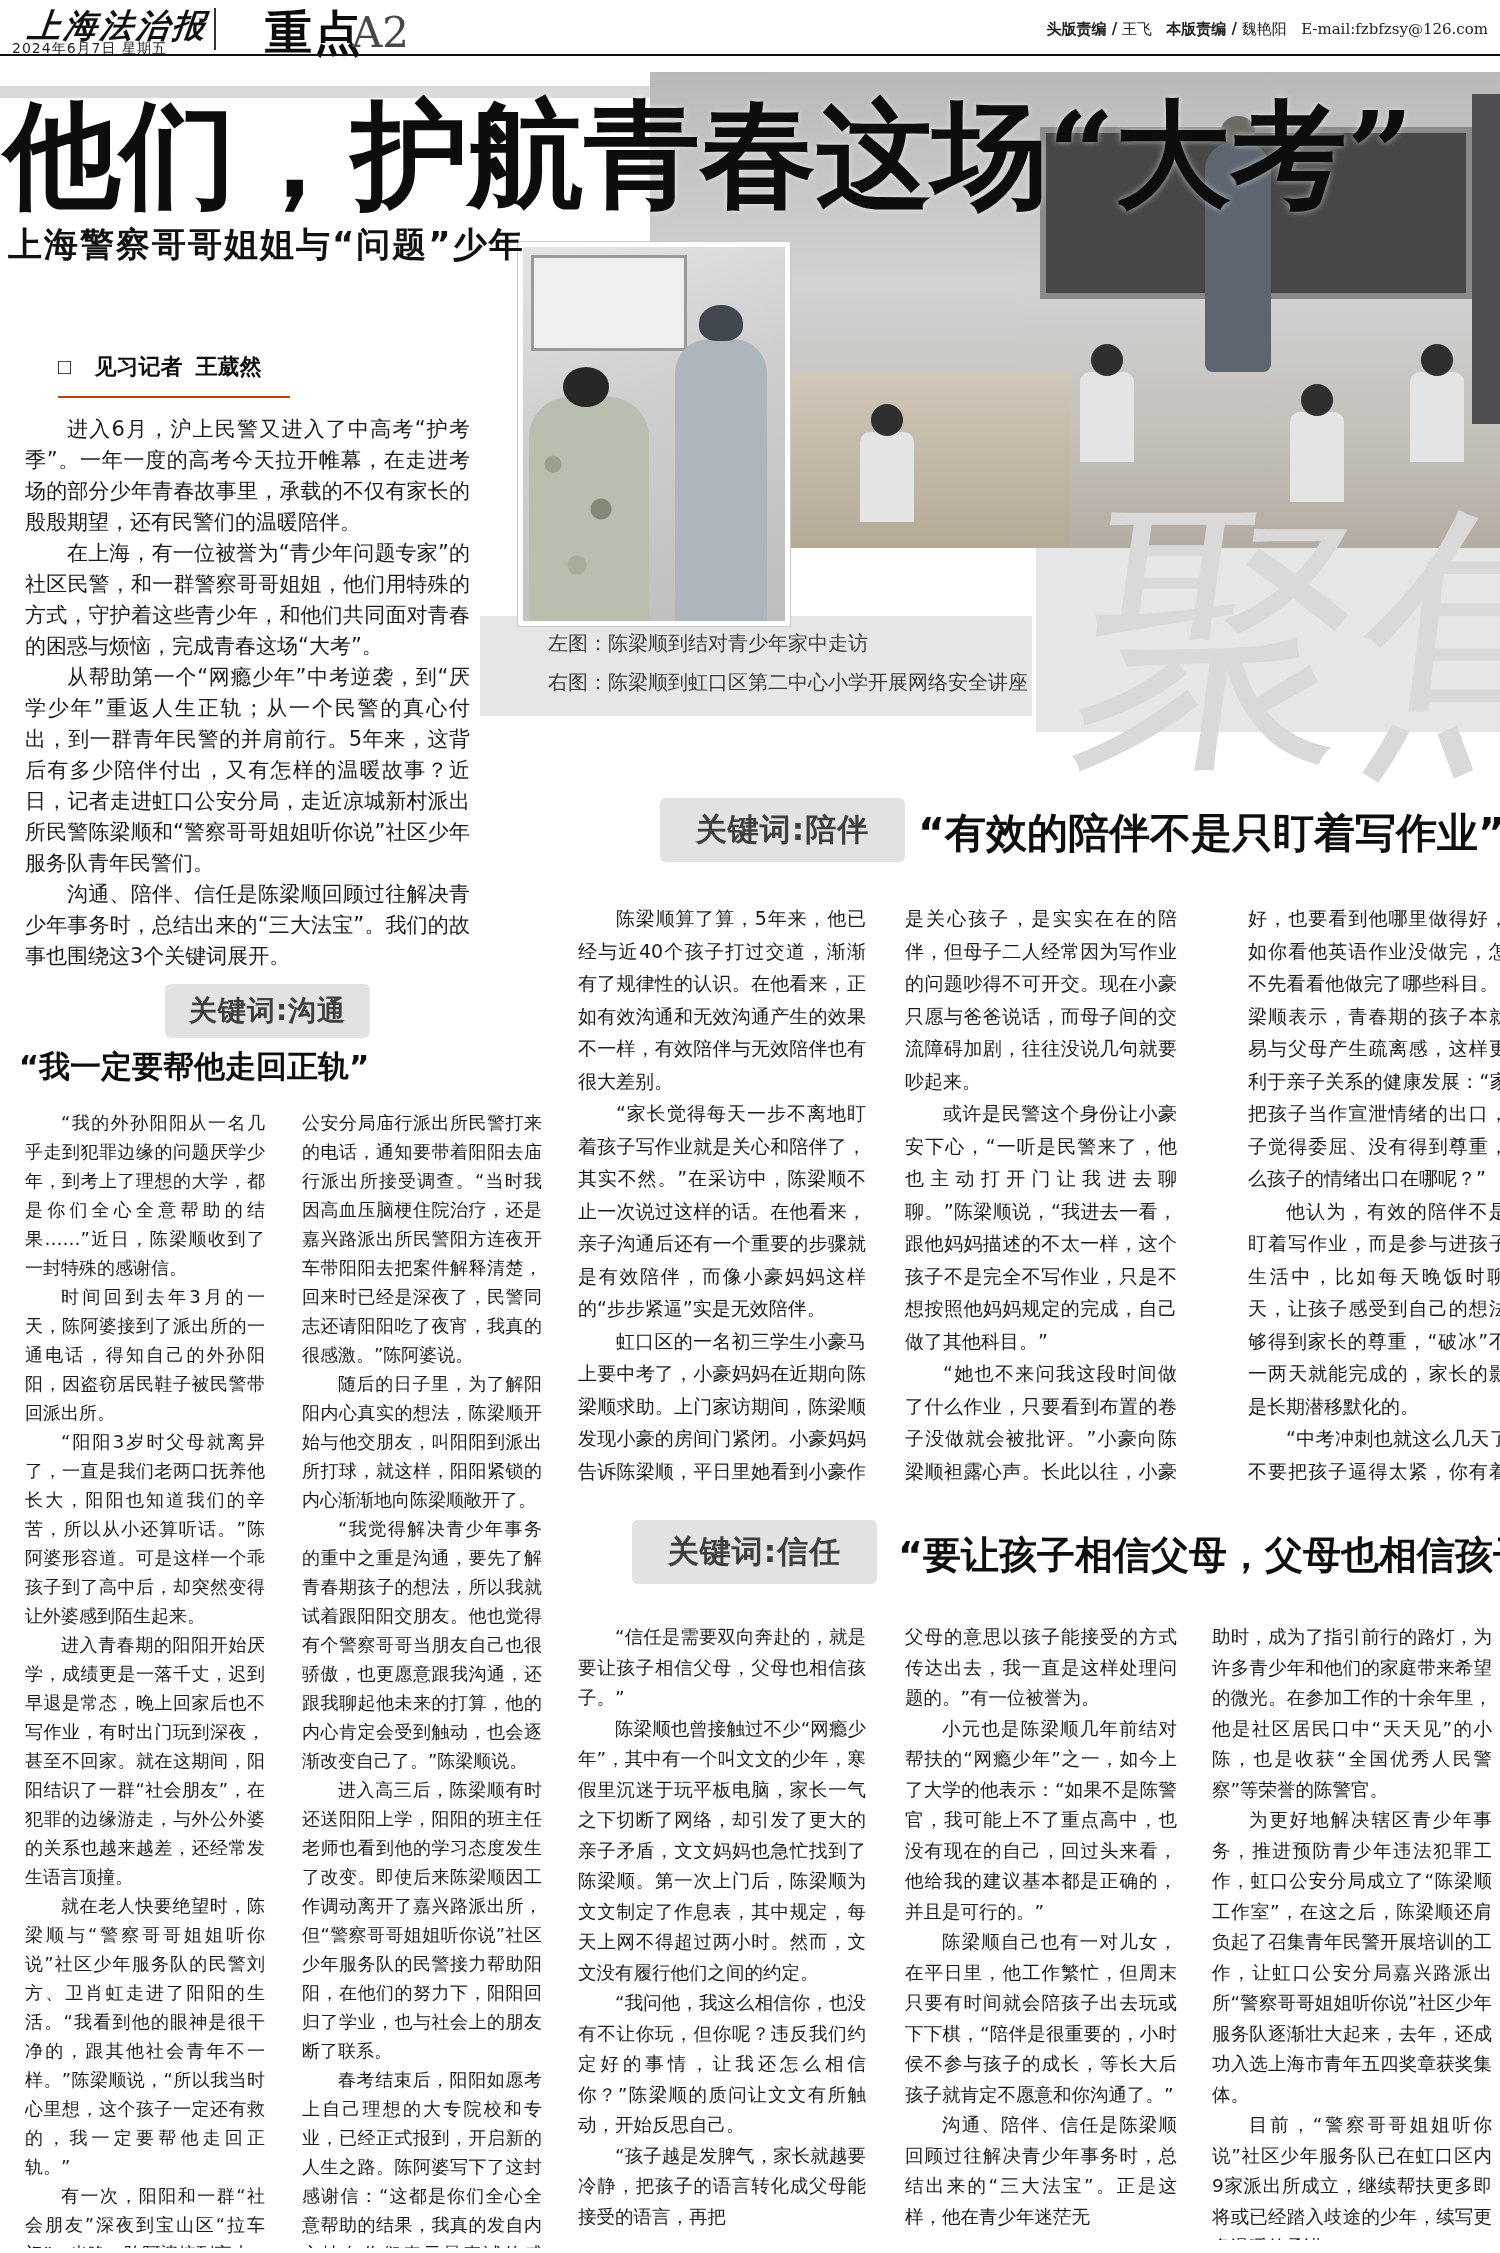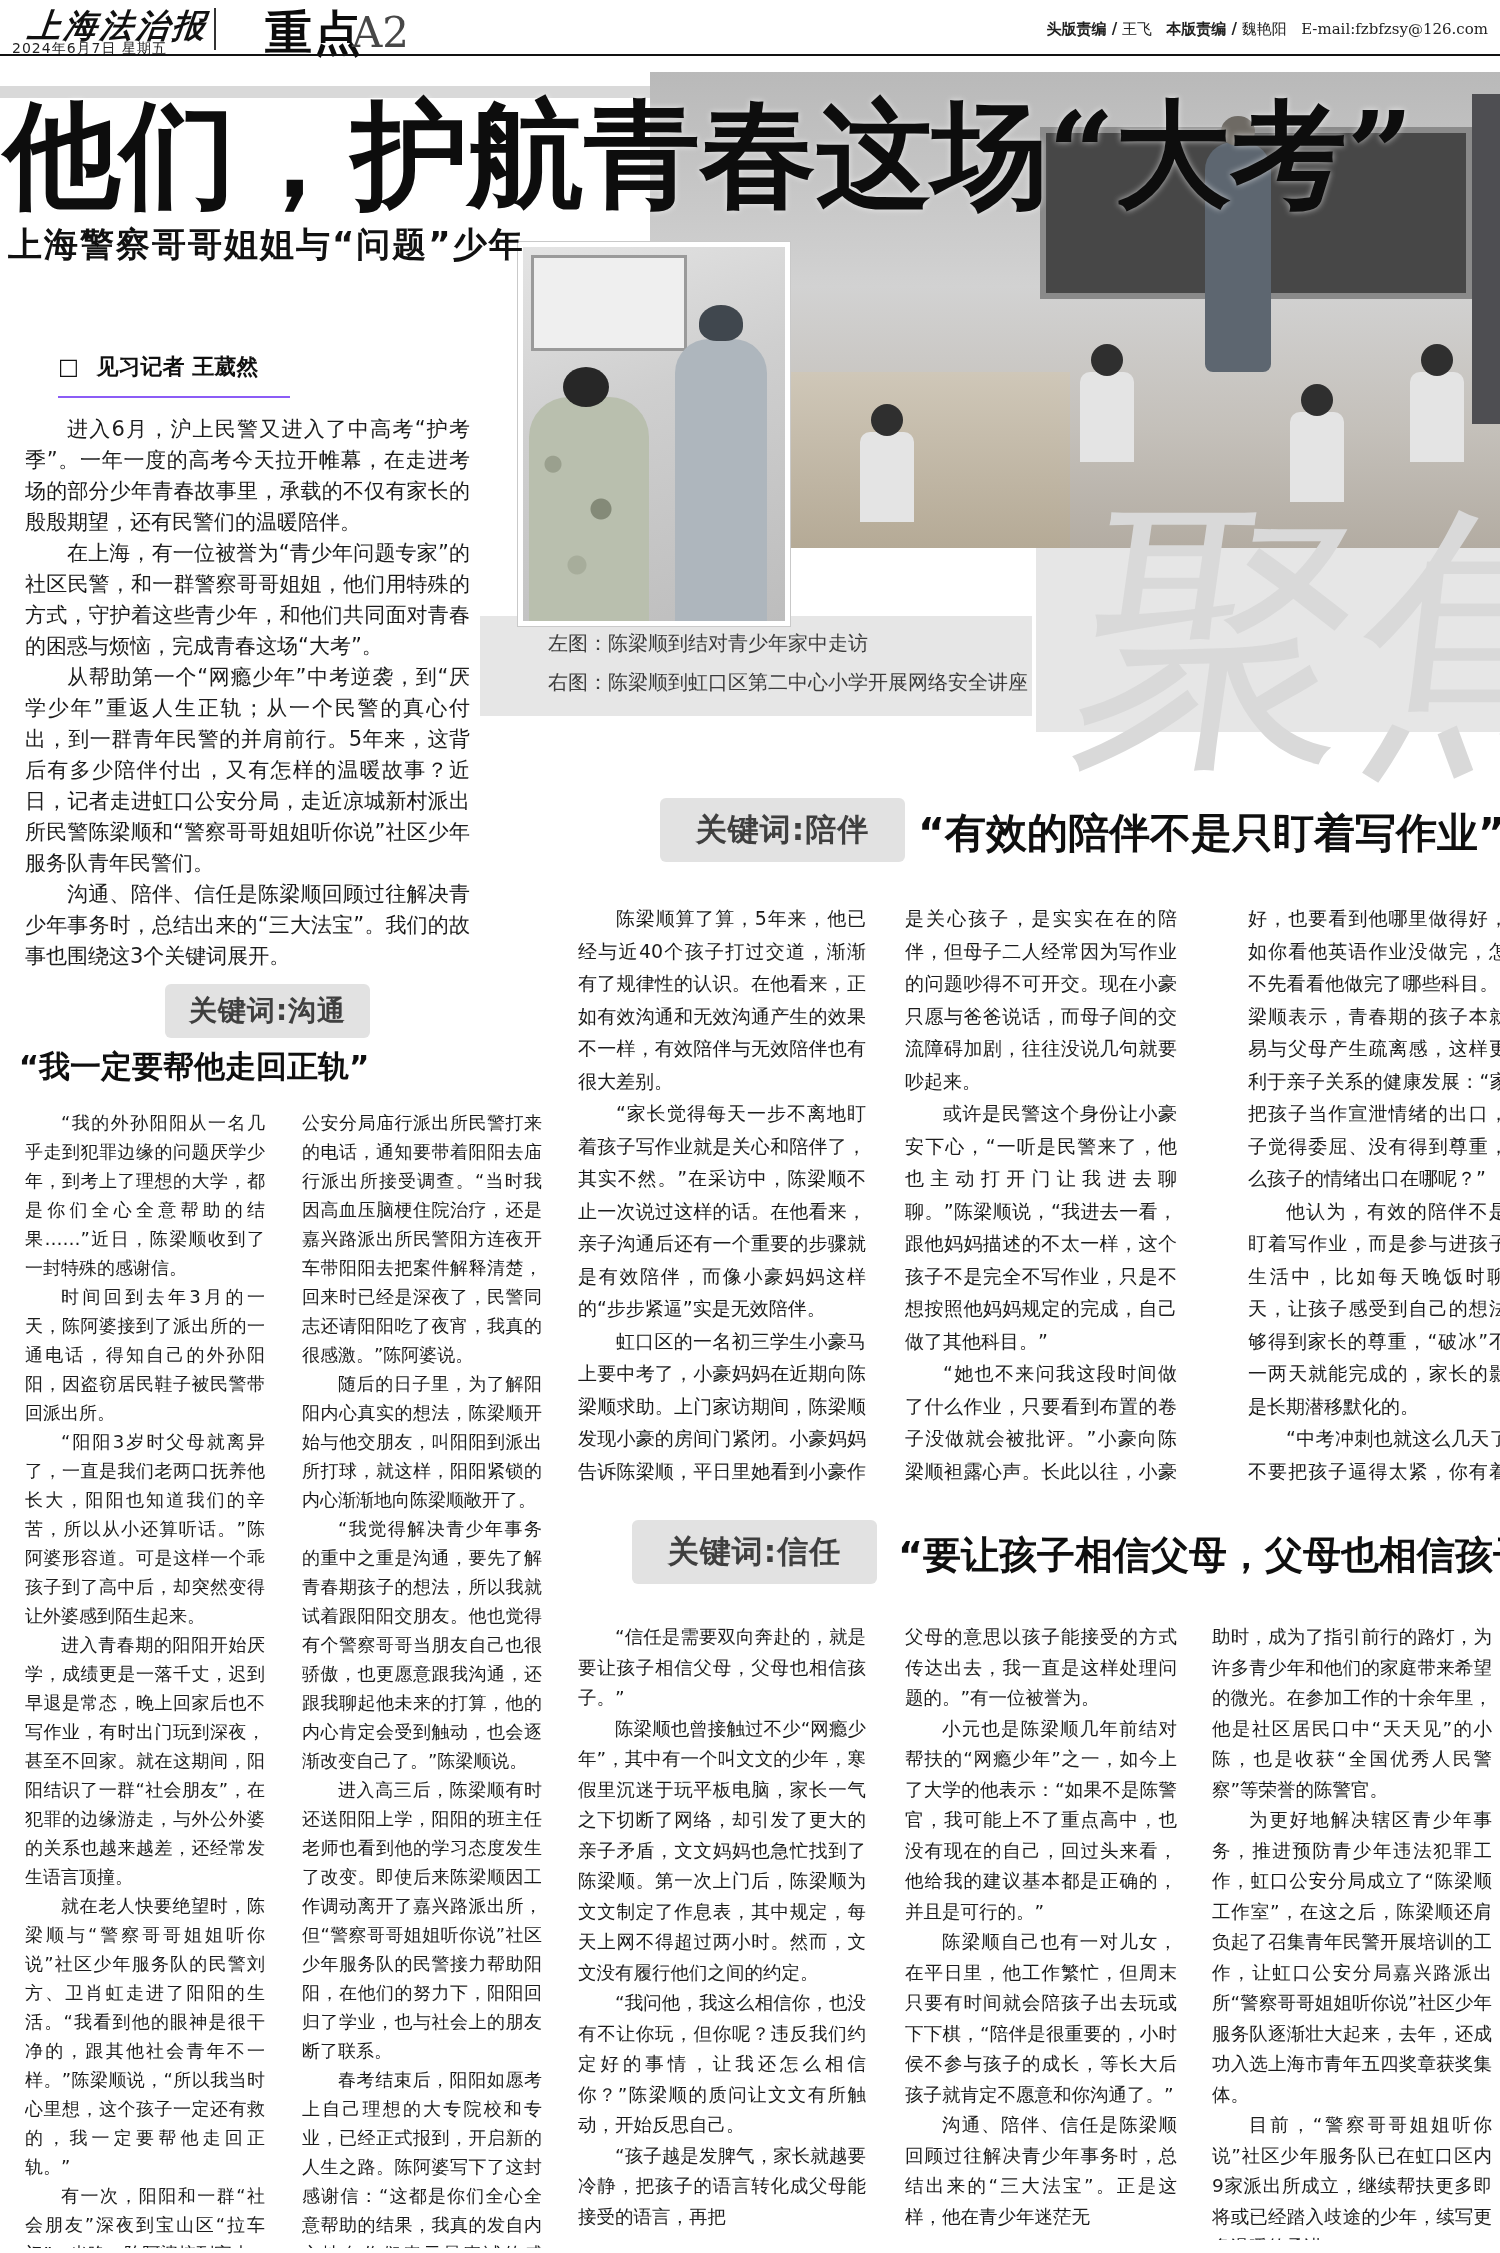--- a/index.html
+++ b/index.html
@@ -53,21 +53,21 @@
   .caption-strip{left:480px;top:616px;width:552px;height:100px;background:#e6e6e6;z-index:2;
      padding:14px 0 0 68px;box-sizing:border-box;}
   .caption-strip p{margin:0 0 12px 0;font-family:"DejaVu Serif","Liberation Serif",serif;
      font-size:20px;color:#3c3c3c;}
   .gray-panel{left:1036px;top:548px;width:464px;height:184px;background:#e6e6e6;z-index:0;}
   .watermark{left:1080px;top:500px;width:440px;font-family:"DejaVu Serif","Liberation Serif",serif;
      font-size:280px;line-height:1;color:#d9d9d9;z-index:1;white-space:nowrap;transform:skewX(-8deg);}
 
   
   .byline{left:58px;top:352px;width:232px;font-size:22px;font-weight:bold;color:#111;
-     padding-bottom:14px;border-bottom:2px solid #8b5cf6;z-index:4;}
+     padding-bottom:14px;border-bottom:2px solid #c2410c;z-index:4;font-family:Liberation Mono, monospace;}
   .byline .sq{font-weight:normal;margin-right:10px;}
   .intro{left:25px;top:414px;width:445px;height:556px;font-size:21px;line-height:31px;z-index:4;}
   .intro p,.col p{margin:0;text-indent:2em;text-align:justify;}
   .col p.cont{text-indent:0;}
 
   
   .kw-tag{background:#e2e2e2;color:#3f3f3f;font-weight:bold;text-align:center;z-index:2;
      display:flex;align-items:center;justify-content:center;letter-spacing:1px;border-radius:6px;}
   .tag-comm{left:165px;top:984px;width:205px;height:54px;font-size:28px;}
   .hl-comm{left:18px;top:1046px;width:352px;text-align:center;font-size:31px;font-weight:800;color:#0f0f0f;z-index:2;}

